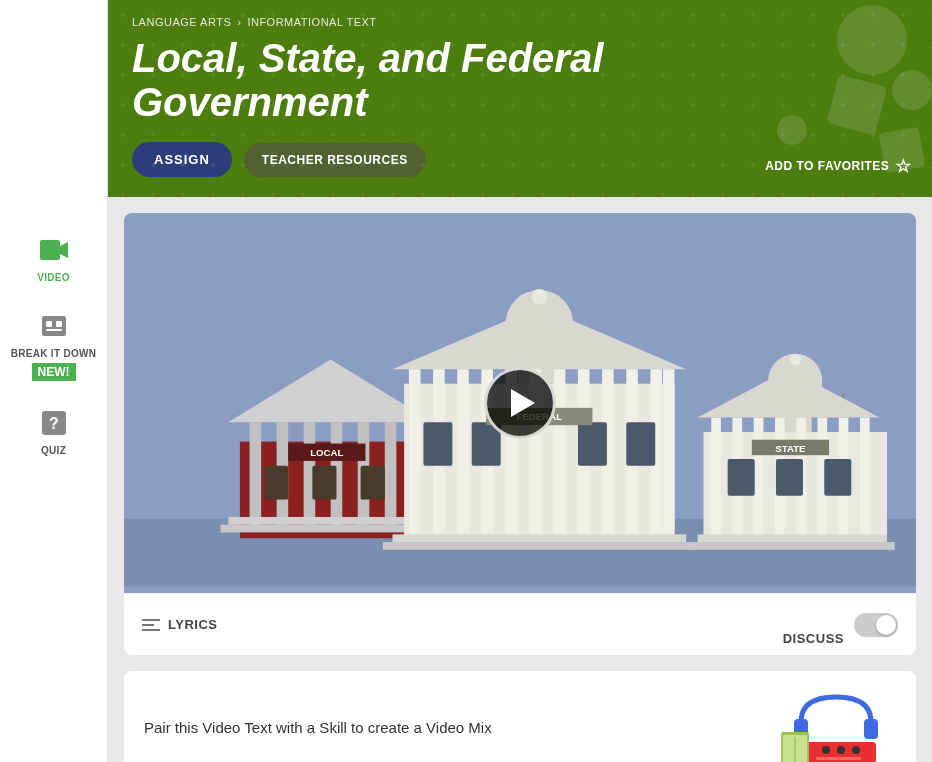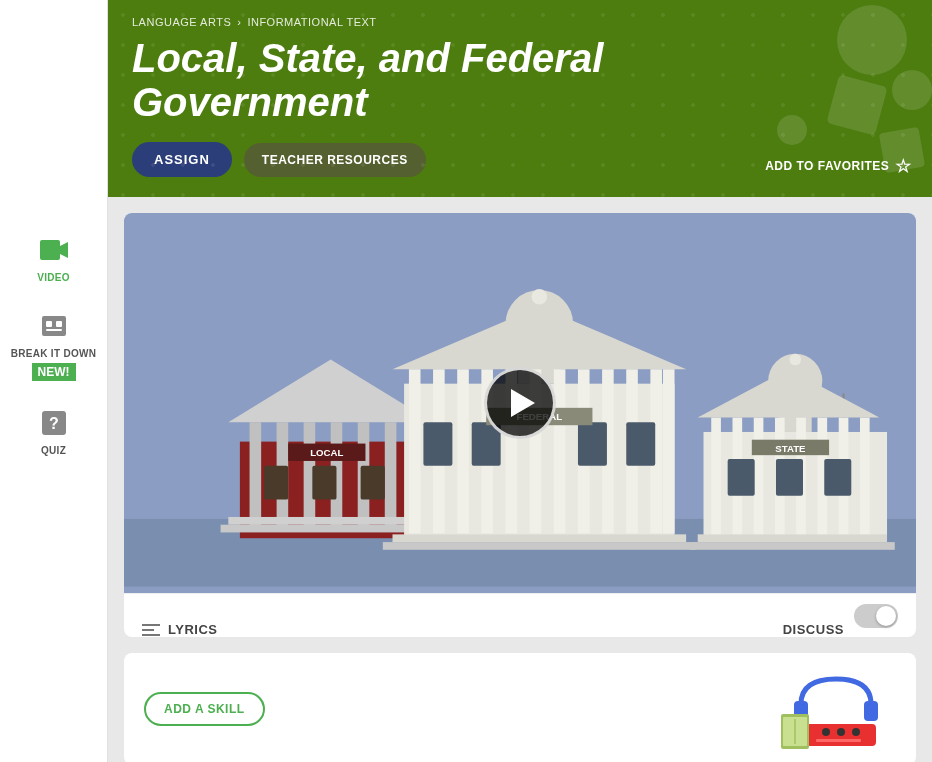--- a/index.html
+++ b/index.html
@@ -184,23 +184,23 @@
       height: 0;
       border-top: 14px solid transparent;
       border-bottom: 14px solid transparent;
       border-left: 24px solid white;
       margin-left: 5px;
     }
 
     
     .video-footer {
       display: flex;
-      align-items: flex-end;
+      align-items: center;
       justify-content: space-between;
-      padding: 0 18px;
+      padding: 9px 18px;
       border-top: 1px solid #eee;
     }
     .lyrics-btn {
       display: flex;
       align-items: center;
       gap: 8px;
       font-size: 13px;
       font-weight: bold;
       color: #444;
       cursor: pointer;
@@ -481,21 +481,21 @@
         <div class="discuss-area">
           <span class="discuss-label">DISCUSS</span>
           <div class="toggle">
             <div class="toggle-knob"></div>
           </div>
         </div>
       </div>
     </div>
 
     <div class="video-mix-bar">
-      <button class="btn-add-skill">ADD A SKILL</button>
+      <span class="video-mix-text">Pair this Video Text with a Skill to create a Video Mix</span>
 
       <div class="dj-illustration">
         <svg width="120" height="80" viewBox="0 0 120 80">
 
           <path d="M25 35 Q25 10 60 10 Q95 10 95 35" stroke="#4169E1" stroke-width="5" fill="none"></path>
           <rect x="18" y="32" width="14" height="20" rx="4" fill="#4169E1"></rect>
           <rect x="88" y="32" width="14" height="20" rx="4" fill="#4169E1"></rect>
 
           <rect x="30" y="55" width="70" height="22" rx="4" fill="#e83030"></rect>
 

